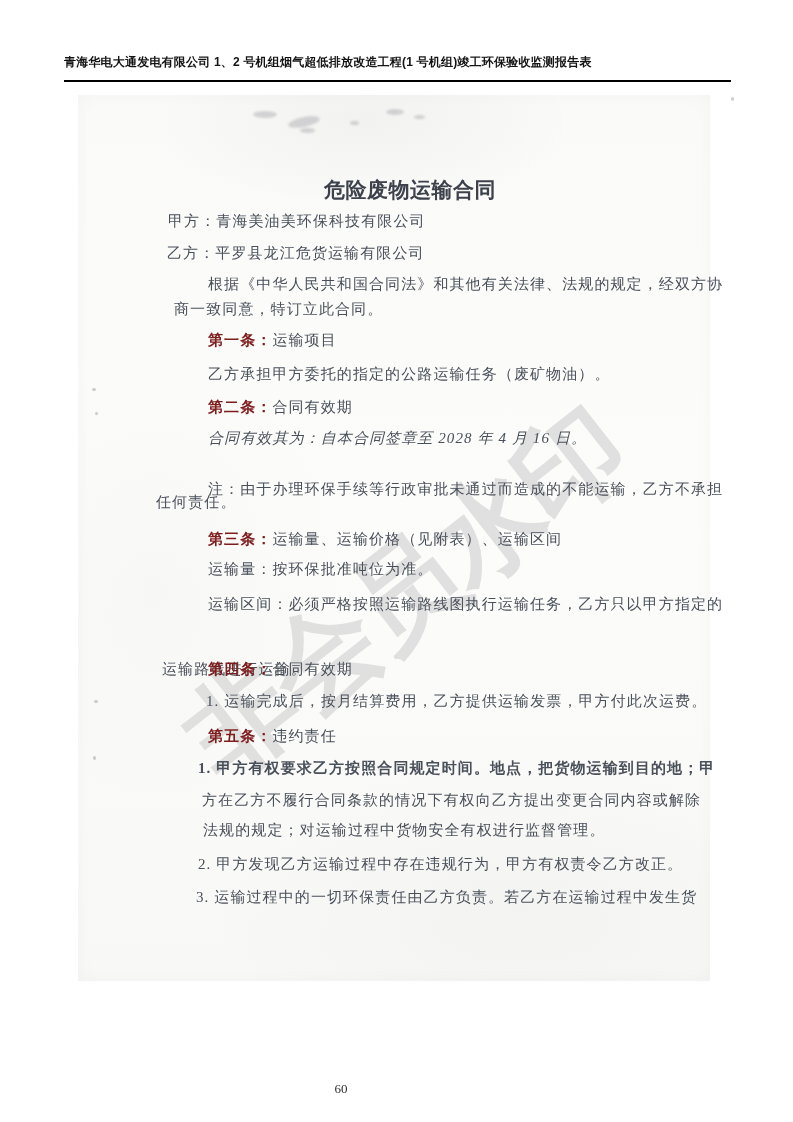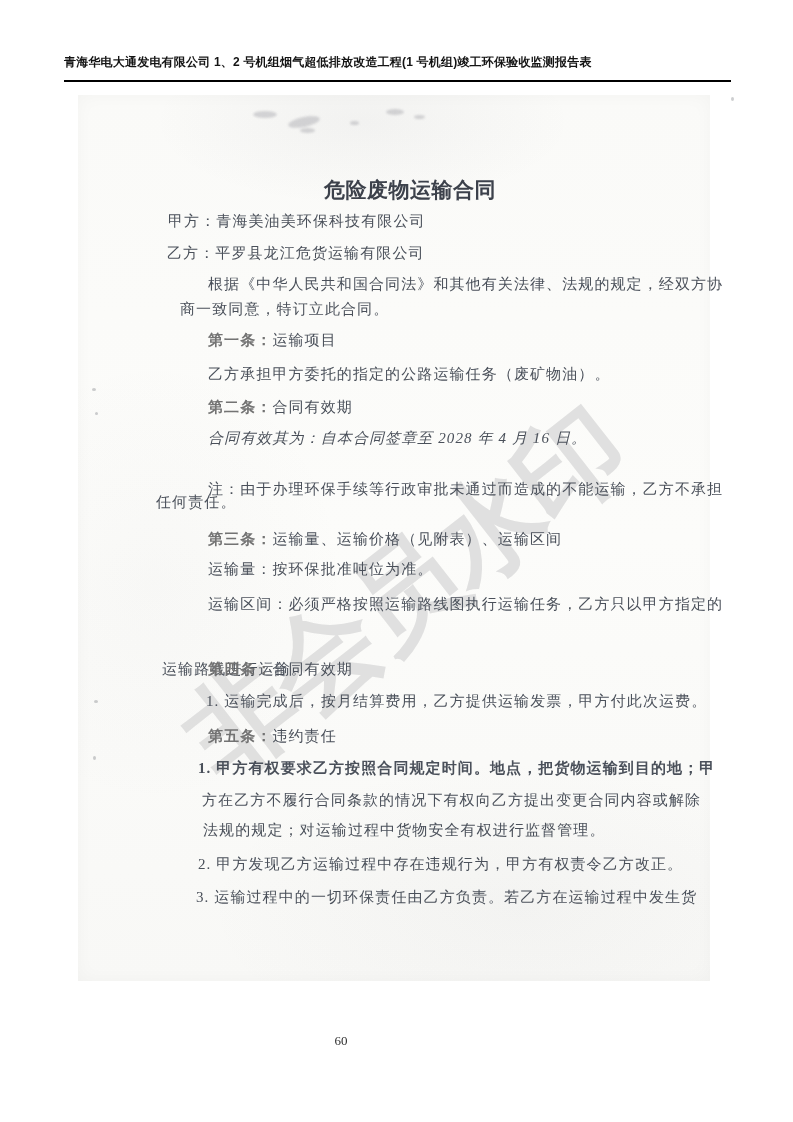--- a/index.html
+++ b/index.html
@@ -15,21 +15,21 @@
     position:absolute;left:64px;top:54px;width:700px;
     font-family:"Liberation Sans","DejaVu Sans",sans-serif;
     font-weight:700;font-size:12px;letter-spacing:0.2px;
     color:#141414;white-space:nowrap;z-index:3;
   }
   .header-rule{
     position:absolute;left:64px;top:80px;width:667px;height:2px;
     background:#000;z-index:3;
   }
   .page-number{
-    position:absolute;left:0;top:1033px;width:682px;
+    position:absolute;left:0;top:1081px;width:682px;
     text-align:center;font-size:13px;color:#2e2e2e;z-index:3;
   }
   
   .scan-sheet{
     position:absolute;left:78px;top:95px;width:632px;height:886px;
     background:
       radial-gradient(ellipse 300px 120px at 45% 3%, rgba(90,90,100,0.05), rgba(0,0,0,0) 70%),
       radial-gradient(ellipse 420px 200px at 70% 92%, rgba(120,120,125,0.045), rgba(0,0,0,0) 75%),
       radial-gradient(ellipse 260px 300px at 12% 55%, rgba(120,120,125,0.03), rgba(0,0,0,0) 75%),
       linear-gradient(180deg,#fafaf8 0%,#fcfcfa 50%,#f8f8f6 100%);
@@ -48,21 +48,21 @@
   .doc-title{
     position:absolute;left:324px;top:176px;
     font-size:21px;font-weight:700;letter-spacing:0.5px;
     color:#3c414b;white-space:nowrap;z-index:2;
   }
   .line{
     position:absolute;white-space:nowrap;
     font-size:15px;letter-spacing:1.1px;line-height:17px;
     color:#4a505a;z-index:2;
   }
-  .line b{font-weight:700;color:#737373;}
+  .line b{font-weight:700;color:#7f1d1d;}
   
   .smudge{
     position:absolute;background:rgba(70,72,84,0.20);
     border-radius:50%;filter:blur(1.2px);z-index:2;
   }
   .speck{
     position:absolute;background:rgba(90,92,100,0.30);
     border-radius:50%;filter:blur(0.4px);z-index:2;
   }
 </style>
@@ -86,21 +86,21 @@
 <div class="speck" style="left:95px;top:412px;width:3px;height:3px;"></div>
 <div class="speck" style="left:94px;top:700px;width:4px;height:3px;"></div>
 <div class="speck" style="left:93px;top:756px;width:3px;height:4px;"></div>
 <div class="speck" style="left:731px;top:97px;width:3px;height:4px;"></div>
 
 <div class="doc-title">危险废物运输合同</div>
 
 <div class="line" style="left:168px;top:213px;"><span>甲方：青海美油美环保科技有限公司</span></div>
 <div class="line" style="left:167px;top:245px;"><span>乙方：平罗县龙江危货运输有限公司</span></div>
 <div class="line" style="left:208px;top:276px;"><span>根据《中华人民共和国合同法》和其他有关法律、法规的规定，经双方协</span></div>
-<div class="line" style="left:180px;top:301px;"><span>商一致同意，特订立此合同。</span></div>
+<div class="line" style="left:174px;top:301px;"><span>商一致同意，特订立此合同。</span></div>
 <div class="line" style="left:208px;top:332px;"><b>第一条：</b><span>运输项目</span></div>
 <div class="line" style="left:208px;top:366px;"><span>乙方承担甲方委托的指定的公路运输任务（废矿物油）。</span></div>
 <div class="line" style="left:208px;top:399px;"><b>第二条：</b><span>合同有效期</span></div>
 <div class="line" style="left:208px;top:430px;font-style:italic;"><span>合同有效其为：自本合同签章至 2028 年 4 月 16 日。</span></div>
 <div class="line" style="left:208px;top:454px;margin-top:27px;"><span>注：由于办理环保手续等行政审批未通过而造成的不能运输，乙方不承担</span></div>
 <div class="line" style="left:156px;top:494px;"><span>任何责任。</span></div>
 <div class="line" style="left:208px;top:531px;"><b>第三条：</b><span>运输量、运输价格（见附表）、运输区间</span></div>
 <div class="line" style="left:208px;top:561px;"><span>运输量：按环保批准吨位为准。</span></div>
 <div class="line" style="left:208px;top:596px;"><span>运输区间：必须严格按照运输路线图执行运输任务，乙方只以甲方指定的</span></div>
 <div class="line" style="left:162px;top:625px;margin-top:36px;"><span>运输路线进行运输。</span></div>

